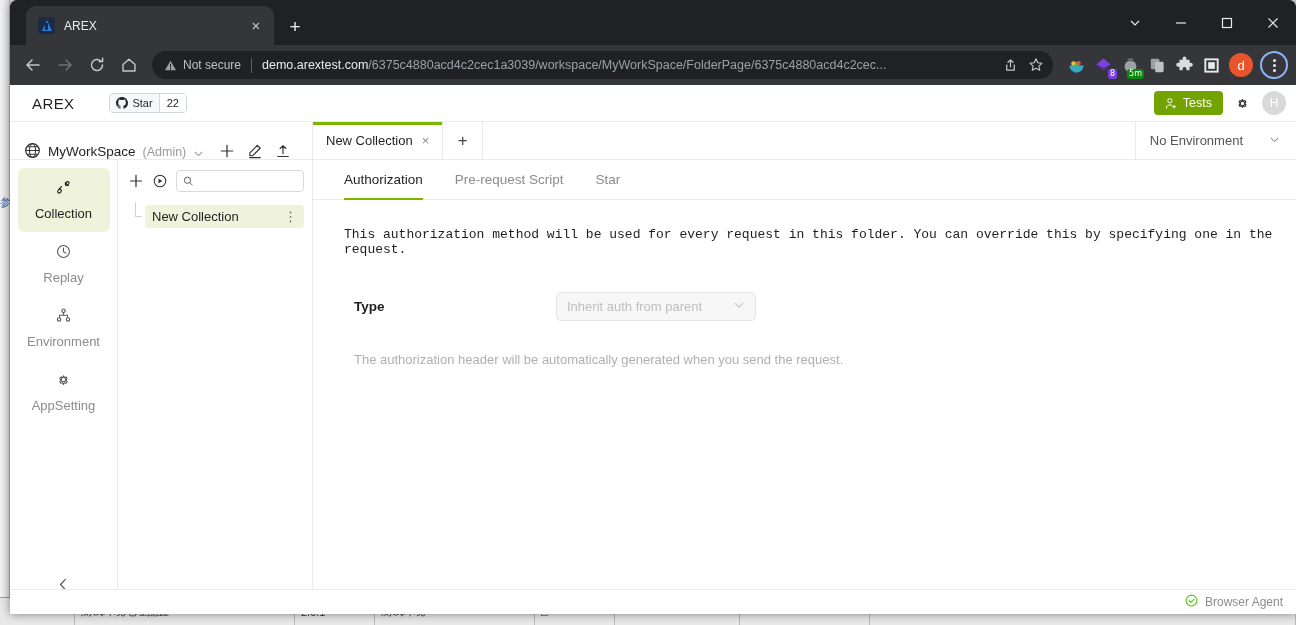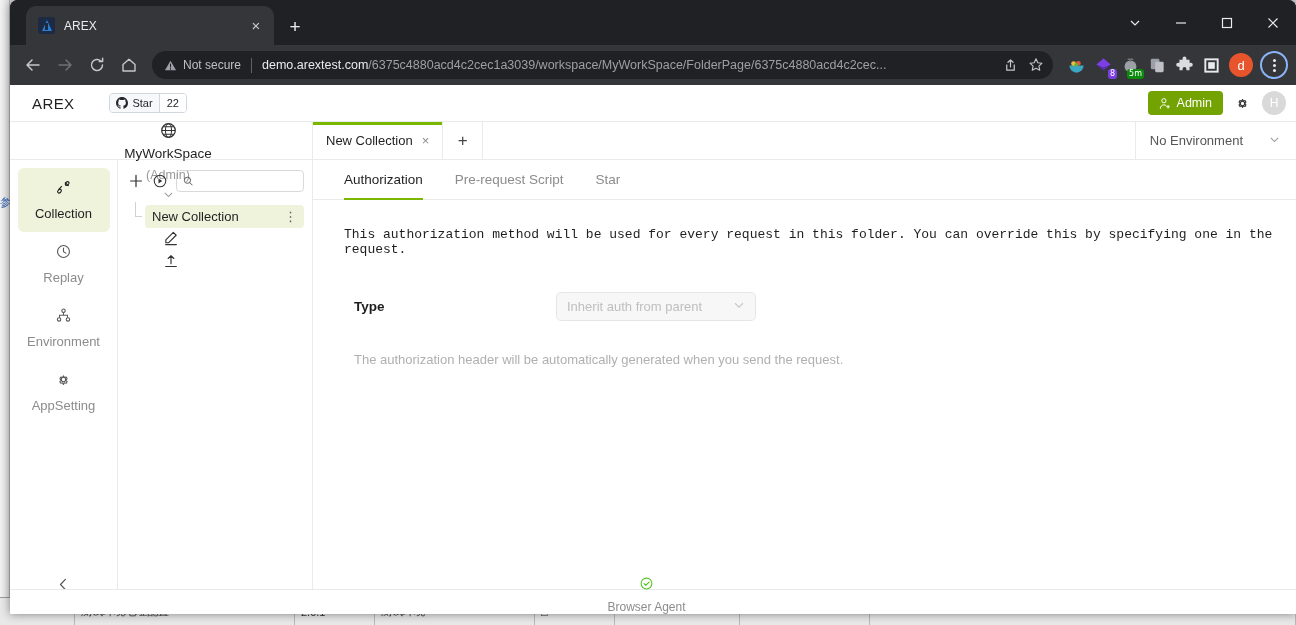--- a/index.html
+++ b/index.html
@@ -120,22 +120,22 @@
   .invite-btn { background: #72a300; color: #fff; font-size: 12.5px; height: 24px;
                 border-radius: 4px; display: flex; align-items: center; gap: 5px;
                 padding: 0 11px; border: none; cursor: pointer; }
   .hdr-icon { color: #333; display: flex; align-items: center; }
   .avatar-h { width: 24px; height: 24px; border-radius: 50%; background: #d9d9d9;
               color: #fff; font-size: 12px; display: flex; align-items: center;
               justify-content: center; }
 
   
   .ws-row { height: 38px; display: flex; align-items: stretch; border-bottom: 1px solid #eaeaea; }
-  .ws-left { width: 303px; display: flex; align-items: center; gap: 7px; padding-left: 14px;
-             border-right: 1px solid #eaeaea; flex-direction: column; }
+  .ws-left { width: 303px; display: flex; align-items: flex-end; gap: 7px; padding-left: 14px;
+             border-right: 1px solid #eaeaea; }
   .ws-name { font-size: 13.5px; color: #1f1f1f; }
   .ws-role { font-size: 12.5px; color: #9a9a9a; }
   .ws-ic { color: #444; display: flex; align-items: center; }
   .ws-ic.muted { color: #9a9a9a; }
 
   .tabs-area { flex: 1; display: flex; align-items: stretch; position: relative; }
   .ctab { position: relative; display: flex; align-items: center; gap: 9px;
           padding: 0 13px; background: #fff; border-right: 1px solid #eaeaea;
           font-size: 13px; color: #1f1f1f; }
   .ctab.active::before { content: ""; position: absolute; left: 0; right: 0; top: 0;
@@ -188,21 +188,21 @@
   .type-select { width: 200px; height: 29px; border: 1px solid #e6e6e6; border-radius: 5px;
                  background: #f7f7f7; display: flex; align-items: center;
                  padding: 0 10px; font-size: 13px; color: #bfbfbf; }
   .type-select .chev { margin-left: auto; color: #c9c9c9; }
   .note { font-size: 13px; color: #b0b0b0; padding: 31px 0 0 41px; }
 
   
   .statusbar { position: absolute; left: 0; bottom: 0; width: 1286px; height: 25px;
                border-top: 1px solid #eaeaea; background: #fff;
                display: flex; align-items: center; justify-content: flex-end;
-               padding-right: 13px; gap: 7px; font-size: 12px; color: #8c8c8c; flex-direction: column; }
+               padding-right: 13px; gap: 7px; font-size: 12px; color: #8c8c8c; }
 </style>
 </head>
 <body>
 
 <div id="desktop-bg">
   <div class="bg-left-panel">
     <div class="bg-left-text">参 数 配 置 说 明</div>
   </div>
   <div class="bg-bottom-table">
     <div class="bg-cell" style="width:75px"></div>
@@ -360,21 +360,21 @@
         </span>
         <span class="star-count">22</span>
       </span>
       <span class="header-right">
         <button class="invite-btn">
           <svg width="13" height="13" viewBox="0 0 16 16">
               <circle cx="6" cy="4.6" r="2.6" stroke="#fff" stroke-width="1.2" fill="none"></circle>
               <path d="M1.6 14c0-2.6 2-4.3 4.4-4.3 1 0 1.9.3 2.6.8" stroke="#fff" stroke-width="1.2" fill="none" stroke-linecap="round"></path>
               <path d="M11.2 10.3v3.4M9.5 12h3.4" stroke="#fff" stroke-width="1.2" stroke-linecap="round"></path>
             </svg>
-          <span>Admin</span>
+          <span>Tests</span>
         </button>
         <span class="hdr-icon">
           <svg width="17" height="17" viewBox="0 0 20 20">
               <circle cx="10" cy="10" r="2.6" stroke="#333" stroke-width="1.3" fill="none"></circle>
               <path d="M10 1.8l1 1.9 2.1-.5 1 1.8-1.4 1.6 1.4 1.6-1 1.8-2.1-.5-1 1.9h-0l-1-1.9-2.1.5-1-1.8 1.4-1.6L5.9 5l1-1.8 2.1.5z" transform="translate(0 3.4)" stroke="#333" stroke-width="1.2" fill="none" stroke-linejoin="round"></path>
             </svg>
         </span>
         <span class="avatar-h">H</span>
       </span>
     </div>

